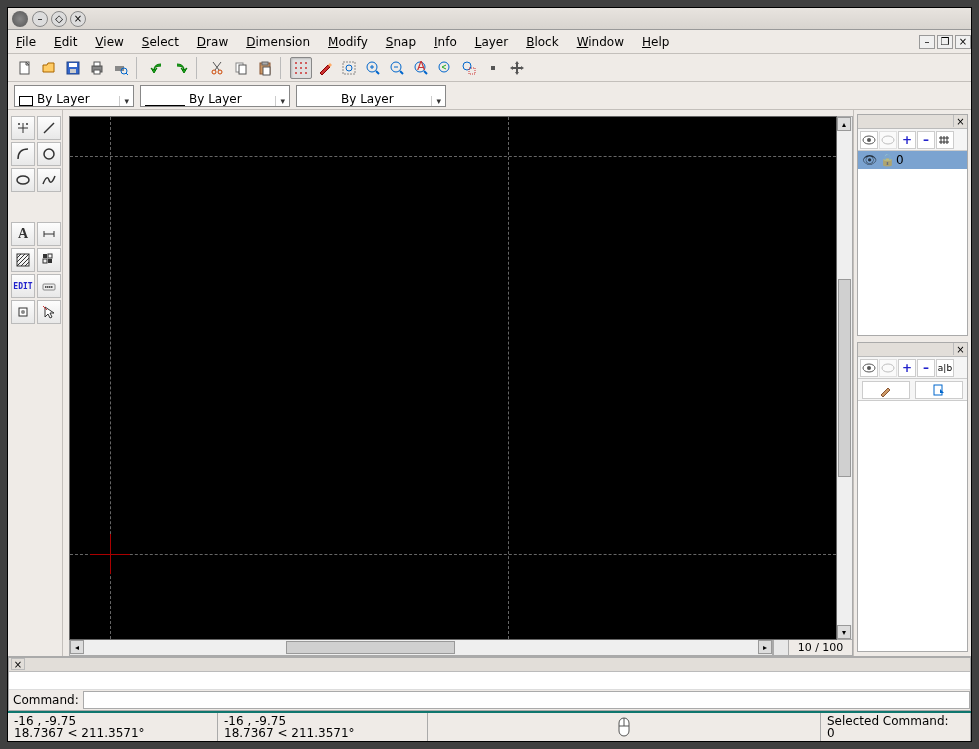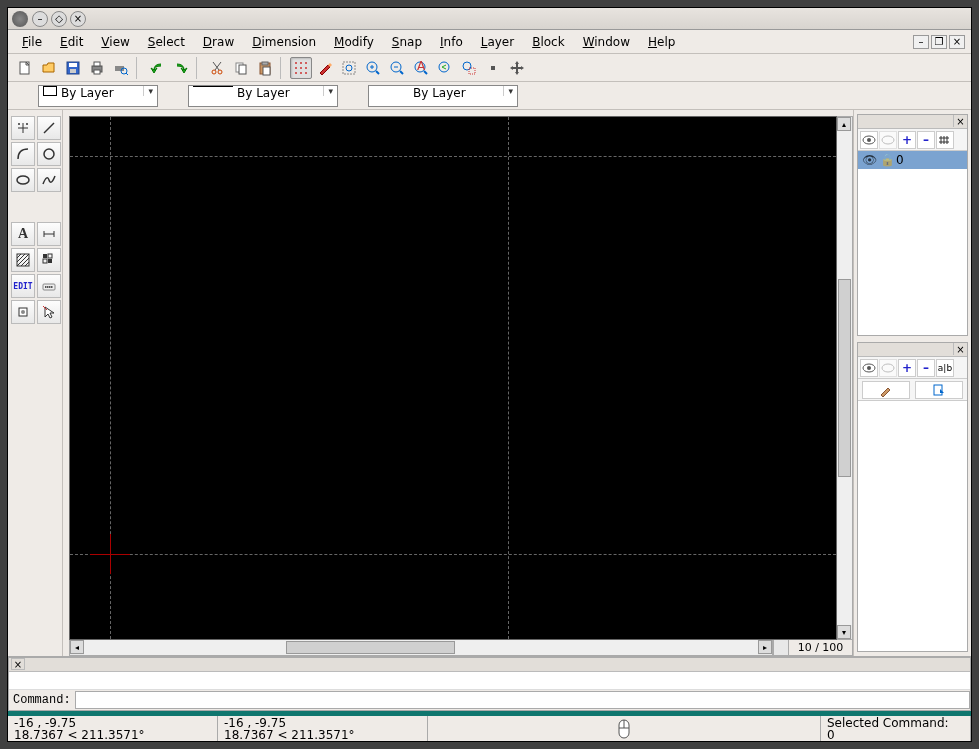--- a/index.html
+++ b/index.html
@@ -3,32 +3,32 @@
 <meta charset="utf-8">
 <style>
 * { box-sizing: border-box; margin: 0; padding: 0; font-family: "DejaVu Sans", Arial, sans-serif; font-size: 12px; }
 body { background: #404040; width: 979px; height: 749px; overflow: hidden; position: relative; }
 .window-frame { position: absolute; top: 7px; left: 7px; right: 7px; bottom: 7px; background: #efebe7; border: 1px solid #000; display: flex; flex-direction: column; }
 .titlebar { height: 22px; background: linear-gradient(#e8e4df,#d8d4cf); display: flex; align-items: center; border-bottom: 1px solid #999; }
 .titlebar .app-icon { width: 16px; height: 16px; margin: 0 4px; background: radial-gradient(#888,#555); border-radius: 50%; }
 .titlebar .title { flex: 1; text-align: center; font-weight: bold; color: #000; text-shadow: 1px 1px 0 #fff8; }
 .titlebar .win-btns { display: flex; gap: 3px; margin-right: 4px; }
 .titlebar .win-btn { width: 16px; height: 16px; border: 1px solid #888; border-radius: 50%; background: #ddd; display: flex; align-items: center; justify-content: center; font-size: 10px; cursor: pointer; }
-.menubar { height: 24px; display: flex; align-items: center; padding: 0 6px; gap: 2px; border-bottom: 1px solid #c3bfbb; background: #efebe7; }
+.menubar { height: 24px; display: flex; align-items: center; padding: 0 0; gap: 2px; border-bottom: 1px solid #c3bfbb; background: #efebe7; }
 .menubar .menu-item { padding: 3px 8px; cursor: pointer; }
 .menubar .menu-item .ul { text-decoration: underline; }
 .menubar-spacer { flex: 1; }
 .mdi-btns { display: flex; gap: 2px; }
 .mdi-btn { width: 16px; height: 14px; border: 1px solid #999; background: #f0f0f0; font-size: 10px; display: flex; align-items: center; justify-content: center; cursor: pointer; }
 .toolbar { height: 28px; display: flex; align-items: center; padding: 2px 6px; gap: 2px; border-bottom: 1px solid #c3bfbb; background: #efebe7; }
 .tbtn { width: 22px; height: 22px; border: 1px solid transparent; display: flex; align-items: center; justify-content: center; cursor: pointer; border-radius: 2px; }
 .tbtn.active { border-color: #888; background: #e0e0e0; box-shadow: inset 1px 1px 2px #bbb; }
 .sep { width: 6px; height: 22px; border-left: 1px solid #bbb; margin: 0 2px; }
 .prop-bar { height: 28px; display: flex; align-items: center; padding: 2px 6px; gap: 6px; border-bottom: 1px solid #c3bfbb; background: #efebe7; }
-.combo { height: 22px; border: 1px solid #888; background: #fff; display: flex; align-items: flex-start; padding: 0 4px; cursor: pointer; margin-left: 24px; }
+.combo { height: 22px; border: 1px solid #888; background: #fff; display: flex; align-items: flex-end; padding: 0 4px; cursor: pointer; }
 .combo .sw { width: 14px; height: 10px; border: 1px solid #000; margin-right: 4px; background: #fff; }
 .combo .line-sw { width: 40px; height: 1px; background: #000; margin-right: 4px; }
 .combo .arrow { margin-left: auto; font-size: 9px; color: #333; padding-left: 4px; border-left: 1px solid #ccc; }
 .main-area { flex: 1; display: flex; overflow: hidden; }
 .left-toolbox { width: 55px; background: #efebe7; border-right: 1px solid #c3bfbb; padding: 6px 3px; display: flex; flex-direction: column; gap: 3px; }
 .tool-grid { display: grid; grid-template-columns: 24px 24px; gap: 2px; }
 .tool-btn { width: 24px; height: 24px; border: 1px solid #bbb; background: linear-gradient(#fdfdfd,#e8e8e8); display: flex; align-items: center; justify-content: center; cursor: pointer; font-size: 10px; font-weight: bold; color: #333; }
 .tool-btn.edit-txt { color: #22c; font-family: monospace; font-size: 8px; }
 .canvas-zone { flex: 1; display: flex; flex-direction: column; background: #efebe7; overflow: hidden; }
 .canvas-wrap { flex: 1; display: flex; overflow: hidden; padding: 6px 0 0 6px; }
@@ -50,23 +50,23 @@
 .ptbtn { width: 18px; height: 18px; border: 1px solid #ccc; background: #fff; display: flex; align-items: center; justify-content: center; font-size: 12px; cursor: pointer; }
 .panel-body { flex: 1; background: #fff; overflow: auto; }
 .layer-row { height: 18px; display: flex; align-items: center; padding: 0 4px; gap: 4px; background: #7ba3d0; color: #000; font-size: 12px; }
 .layer-row .eye { width: 14px; opacity: .7; }
 .layer-row .lock { width: 12px; opacity: .5; }
 .bottom-zone { border-top: 1px solid #aaa; background: #efebe7; }
 .cmd-panel { border: 1px solid #aaa; margin: 0; display: flex; flex-direction: column; }
 .cmd-head { height: 14px; display: flex; background: #e2ded9; border-bottom: 1px solid #bbb; }
 .cmd-output { height: 18px; background: #fff; border-bottom: 1px solid #ddd; }
 .cmd-input-row { height: 20px; display: flex; align-items: center; background: #efebe7; }
-.cmd-label { padding: 0 4px; font-family: Liberation Mono, monospace; }
+.cmd-label { padding: 0 4px; }
 .cmd-input { flex: 1; height: 18px; border: 1px solid #aaa; background: #fff; padding: 0 4px; }
-.status-bar { height: 30px; display: flex; border-top: 5px solid #0f766e; }
+.status-bar { height: 30px; display: flex; border-top: 2px solid #0f766e; }
 .status-cell { border-right: 1px solid #aaa; padding: 1px 6px; font-size: 10px; display: flex; flex-direction: column; justify-content: center; line-height: 12px; }
 .status-cell.mouse { flex: 1; align-items: center; justify-content: center; }
 svg { display: block; }
 .cross-h { position: absolute; height: 0; border-top: 1px solid #600; }
 .cross-v { position: absolute; width: 0; border-left: 1px solid #600; }
 .grid-axis-h { position: absolute; left:0; right:0; height:0; border-top: 1px dashed #666; }
 .grid-axis-v { position: absolute; top:0; bottom:0; width:0; border-left: 1px dashed #666; }
 .dots { position: absolute; inset: 0; background-image: radial-gradient(#444 0.5px, transparent 0.5px); background-size: 40px 40px; opacity: .5; }
 </style>
 </head>

